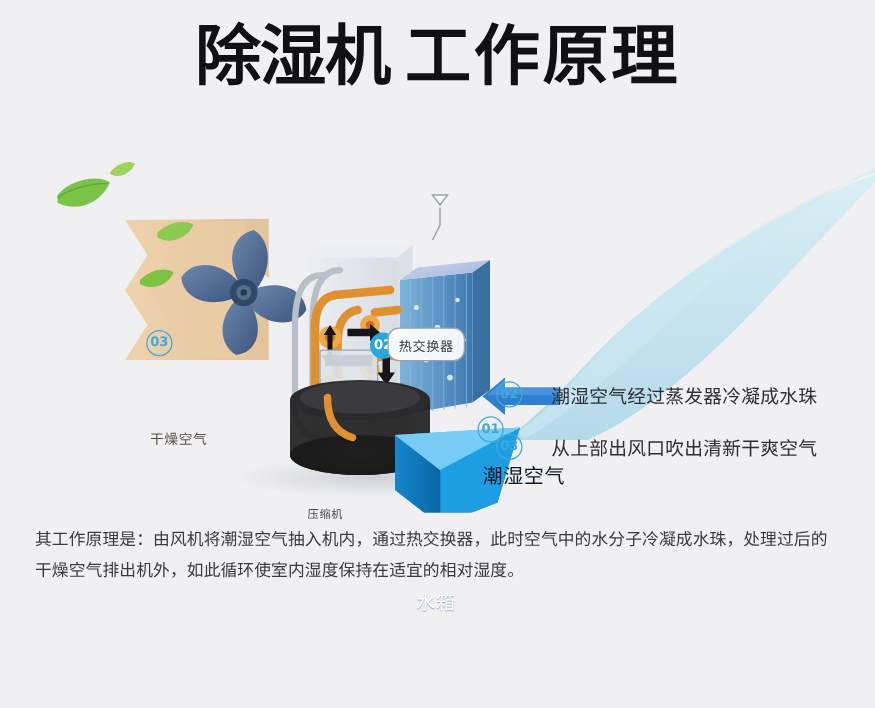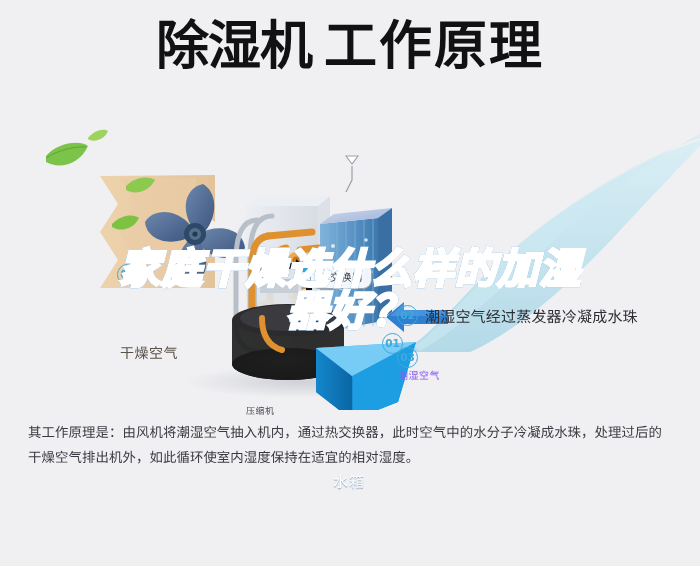--- a/index.html
+++ b/index.html
@@ -55,22 +55,22 @@
   #badge-02-diagram{left:296px;top:146px;}
   #badge-01-diagram{left:382px;top:213px;}
 
   
   .dlabel{
     position:absolute;
     font-size:11px;color:#4a4a52;
     font-family:"DejaVu Sans","Liberation Sans",sans-serif;
     white-space:nowrap;letter-spacing:.5px;
   }
-  #label-dry-air{left:120px;top:222px;color:#5a5248;font-size:14px;}
-  #label-humid-air{left:398px;top:247px;color:#8b5cf6;font-size:10px;}
+  #label-dry-air{left:120px;top:222px;color:#5a5248;font-size:11px;}
+  #label-humid-air{left:386px;top:247px;color:#0f172a;font-size:16px;}
   #label-heat-exchanger{
     left:318px;top:148px;font-size:10.5px;color:#3a3a42;
   }
   #label-water-tank{
     left:333px;top:350px;font-size:15px;color:#ffffff;
     text-shadow:0 1px 1px rgba(0,60,120,.45);letter-spacing:1px;
   }
   #label-compressor{
     left:246px;top:284px;font-size:9px;color:#4a4a52;letter-spacing:.5px;
   }
@@ -108,21 +108,21 @@
     background:linear-gradient(180deg,#3f9ade 0%,#1c7ac8 52%,#2f8fd6 100%);
     -webkit-background-clip:text;
     background-clip:text;
     color:transparent;
   }
   .ol-2{margin-top:-2px;}
 
   
   .caption{
     position:absolute;
-    display:flex;align-items:flex-start;gap:7px;
+    display:flex;align-items:flex-start;gap:23px;
     z-index:30;
   }
   .caption .cap-badge{
     width:19px;height:19px;border-radius:50%;
     border:1.6px solid #3fa9dd;color:#3fa9dd;
     display:flex;align-items:center;justify-content:center;
     font-size:10.5px;font-weight:bold;line-height:1;flex:0 0 auto;
   }
   .caption .cap-text{
     font-size:15px;color:#2e2e34;white-space:nowrap;
@@ -322,30 +322,27 @@
 
     <div class="dlabel" id="label-dry-air">干燥空气</div>
     <div class="dlabel" id="label-humid-air">潮湿空气</div>
     <div class="bubble">
       <span class="dlabel" id="label-heat-exchanger" style="position:static;">热交换器</span>
     </div>
     <div class="dlabel" id="label-compressor">压缩机</div>
     <div class="dlabel" id="label-water-tank">水箱</div>
   </div>
 
-  <div class="overlay">
-    <span class="overlay-line ol-1"><span class="inner">家庭干燥选什么样的加湿</span></span>
-    <span class="overlay-line ol-2"><span class="inner">器好？</span></span>
-  </div>
 
   <div class="caption" id="caption-02">
     <span class="cap-badge">02</span>
     <span class="cap-text">潮湿空气经过蒸发器冷凝成水珠</span>
   </div>
   <div class="caption" id="caption-03">
     <span class="cap-badge">03</span>
+    <span class="cap-text">从上部出风口吹出清新干爽空气</span>
   </div>
 
   <div class="body-copy">
     <p class="para">其工作原理是：由风机将潮湿空气抽入机内，通过热交换器，此时空气中的水分子冷凝成水珠，处理过后的干燥空气排出机外，如此循环使室内湿度保持在适宜的相对湿度。</p>
   </div>
 
 </div>
 
 </body></html>

